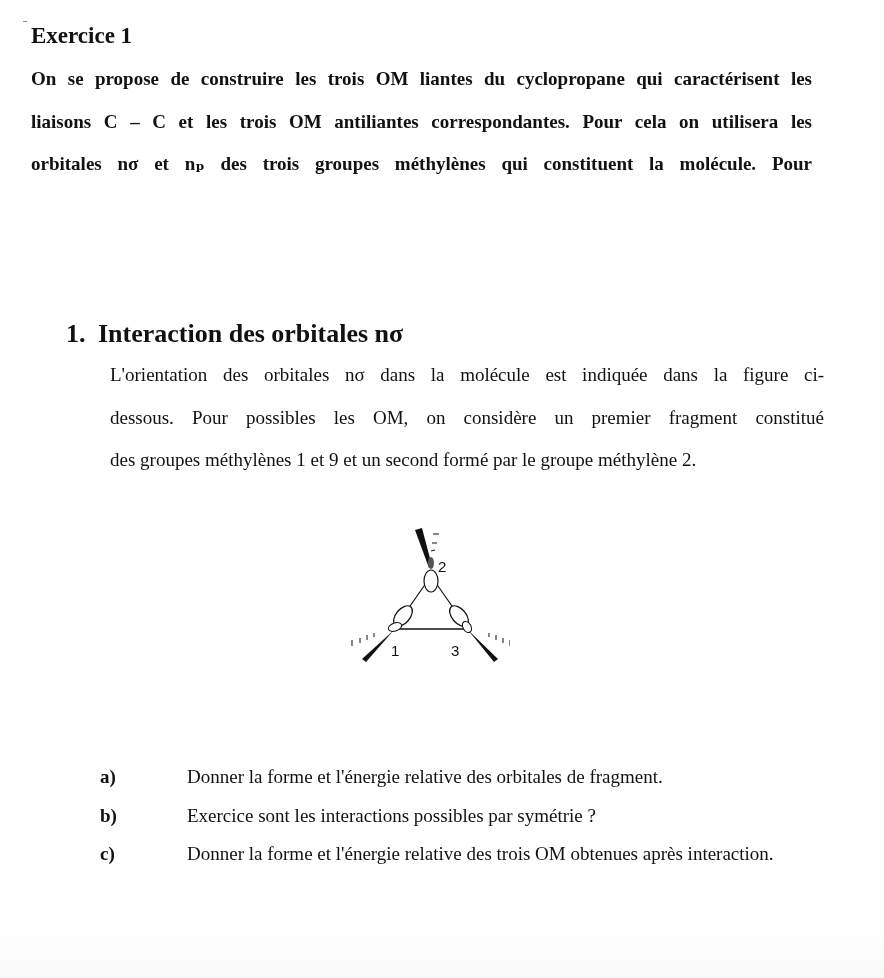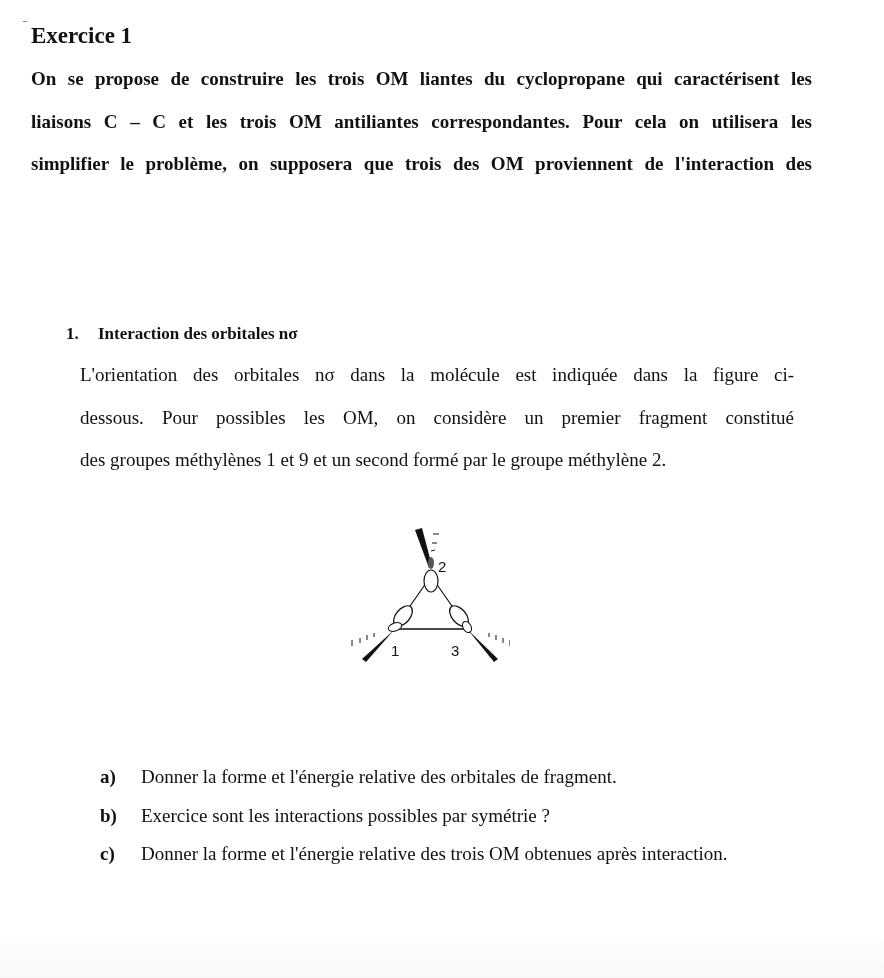--- a/index.html
+++ b/index.html
@@ -18,43 +18,43 @@
   }
   .para {
     position: absolute; left: 31px; width: 781px;
     font-size: 19px; line-height: 42.5px; text-align: justify;
     text-align-last: justify;
   }
   .para .line { display: block; height: 42.5px; text-align: justify; text-align-last: justify; }
   .para .line.last { text-align-last: left; }
   .section-title {
     position: absolute; left: 66px; top: 320px; margin: 0;
-    font-size: 17px; font-weight: bold; line-height: 28px;
+    font-size: 26px; font-weight: bold; line-height: 28px;
   }
   .section-title .num { display: inline-block; width: 32px; }
-  .sub-para { left: 80px; width: 714px; top: 354px; }
+  .sub-para { left: 110px; width: 714px; top: 354px; }
   .figure { position: absolute; left: 340px; top: 528px; width: 170px; height: 140px; }
   .questions { position: absolute; left: 100px; top: 758px; width: 714px; font-size: 19px; }
   .q { position: relative; padding-left: 41px; line-height: 38.5px; }
   .q .lbl { position: absolute; left: 0; top: 0; font-weight: bold; }
-  .q .txt { display: block; text-align: justify; }
+  .q .txt { display: block; text-align: justify; margin-left: 46px; }
   .q.two-line .txt { text-align: justify; text-align-last: left; }
 </style>
 </head>
 <body>
 
 <div class="page">
   <div class="tick"></div>
 
   <h1>Exercice 1</h1>
 
   <div class="para" style="top:58px;font-weight:bold;">
     <span class="line">On se propose de construire les trois OM liantes du cyclopropane qui caractérisent les</span>
     <span class="line">liaisons C – C et les trois OM antiliantes correspondantes. Pour cela on utilisera les</span>
-    <span class="line">simplifier le problème, on supposera que trois des OM proviennent de l'interaction des</span>
+    <span class="line">orbitales nσ et nₚ des trois groupes méthylènes qui constituent la molécule. Pour</span>
   </div>
 
   <div class="section-title">
     <span class="num">1.</span><span>Interaction des orbitales nσ</span>
   </div>
 
   <div class="para sub-para" style="top:354px;">
     <span class="line">L'orientation des orbitales nσ dans la molécule est indiquée dans la figure ci-</span>
     <span class="line">dessous. Pour possibles les OM, on considère un premier fragment constitué</span>
     <span class="line last">des groupes méthylènes 1 et 9 et un second formé par le groupe méthylène 2.</span>

